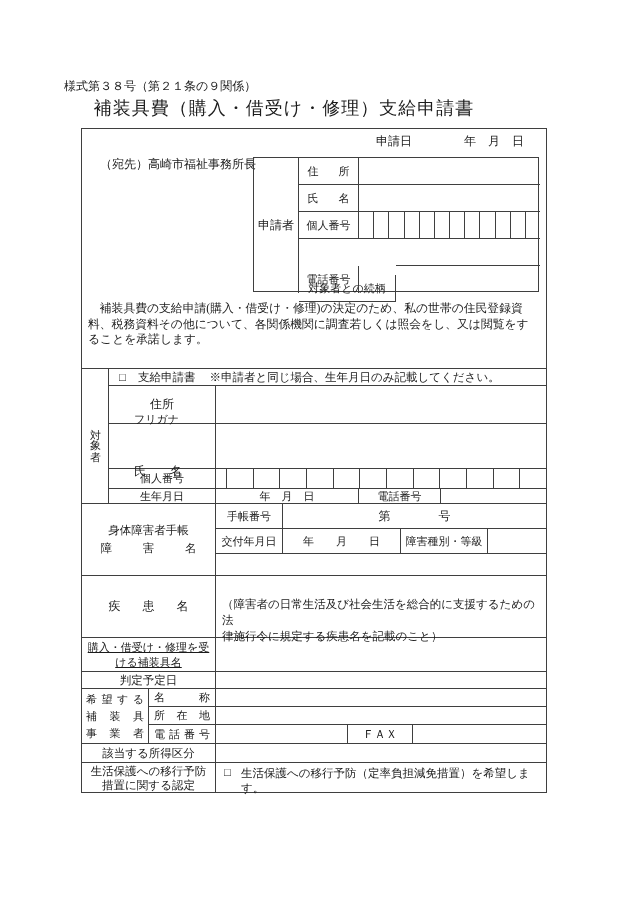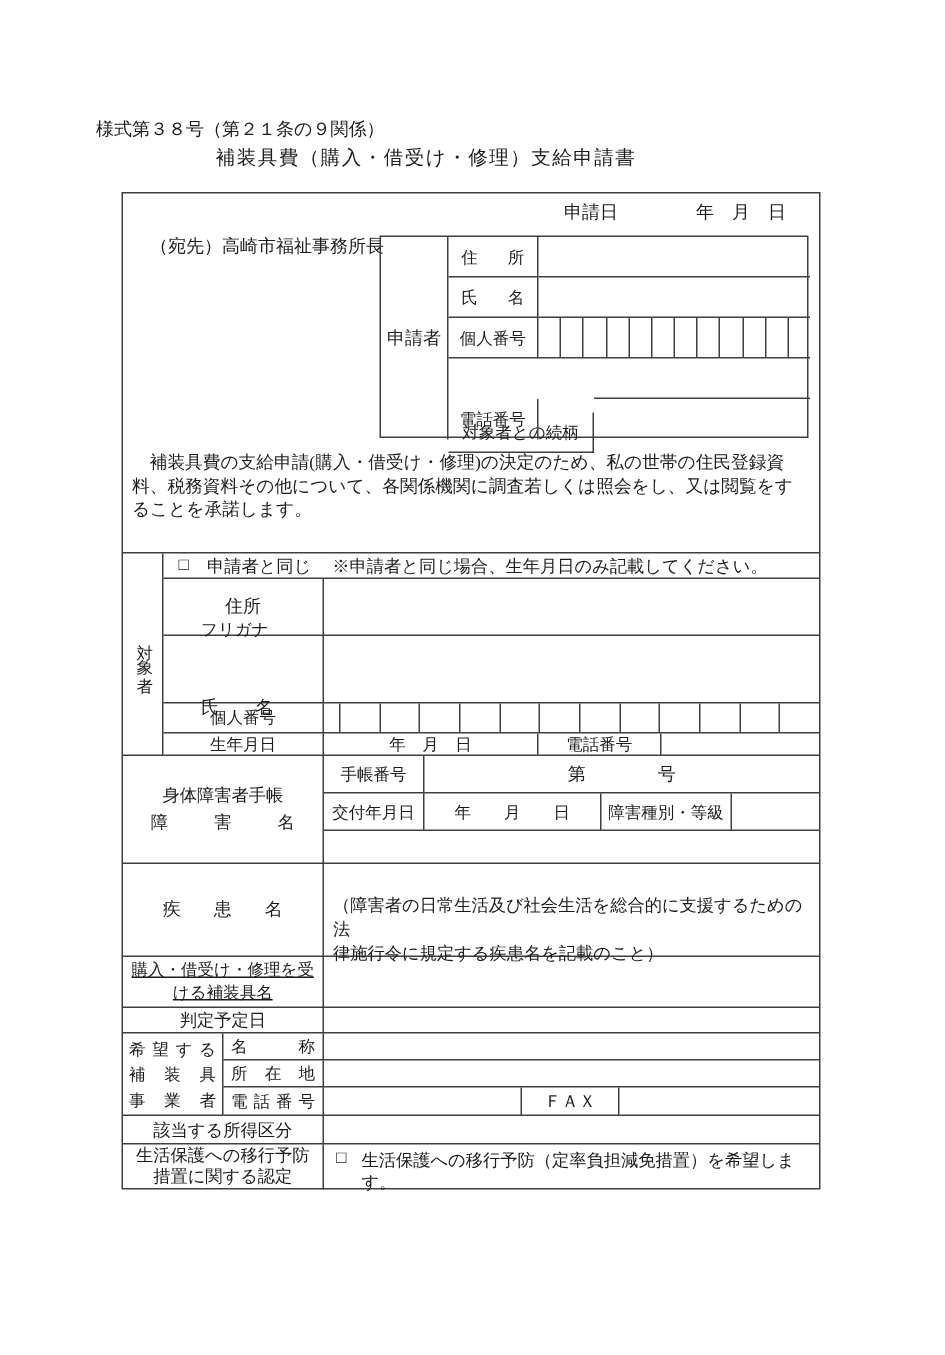--- a/index.html
+++ b/index.html
@@ -22,21 +22,21 @@
   .outer-box { border:1px solid var(--bc); }
   .inner-table { border:1px solid var(--bc); }
   .main-table { border-top:1px solid var(--bc); }
   .spread { display:flex; justify-content:space-between; }
   .boxes { display:flex; width:100%; height:100%; }
   .digit-box { flex:1; border-right:1px solid var(--bc); }
   .digit-box:last-child { border-right:none; }
   .spacer-box { width:10px; border-right:1px solid var(--bc); }
   .consent p { text-indent:1em; }
   .vlabel { writing-mode:vertical-rl; text-orientation:upright; letter-spacing:11px; }
-  .title { text-align:center; font-size:13px; letter-spacing:1px; }
+  .title { text-align:center; font-size:18px; letter-spacing:1px; }
   .notewrap { line-height:16px; }
 </style>
 </head>
 <body>
 
 <div class="page">
 
   <div class="abs" style="left:64px;top:78px;">様式第３８号（第２１条の９関係）</div>
 
   <div class="abs title" style="left:64px;top:96px;width:440px;">補装具費（購入・借受け・修理）支給申請書</div>
@@ -99,21 +99,21 @@
     </div>
 
     <div class="abs main-table" style="left:0;top:239px;width:464px;height:424px;">
 
       <div class="cell bR bB" style="left:0;top:0;width:27px;height:135px;">
         <span class="vlabel f11">対象者</span>
       </div>
 
       <div class="cell bB left f115" style="left:27px;top:0;width:437px;height:17px;">
         <span style="margin-left:10px;">□</span>
-        <span style="margin-left:12px;">申請者と同じ</span>
+        <span style="margin-left:12px;">支給申請書</span>
         <span style="margin-left:14px;">※申請者と同じ場合、生年月日のみ記載してください。</span>
       </div>
 
       <div class="cell bR bB" style="left:27px;top:17px;width:107px;height:38px;">住所</div>
       <div class="cell bB" style="left:134px;top:17px;width:330px;height:38px;"></div>
 
       <div class="cell bR bB col" style="left:27px;top:55px;width:107px;height:45px;align-items:flex-start;padding-left:25px;gap:33px;">
         <span class="f11">フリガナ</span>
         <span class="spread" style="width:48px;margin-top:3px;">
             <span>氏</span>

